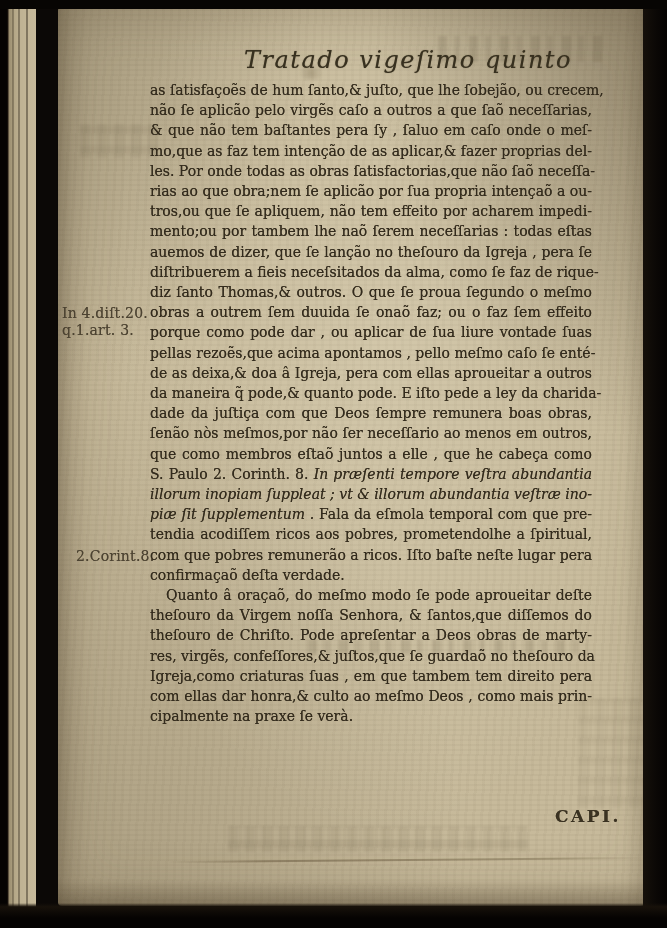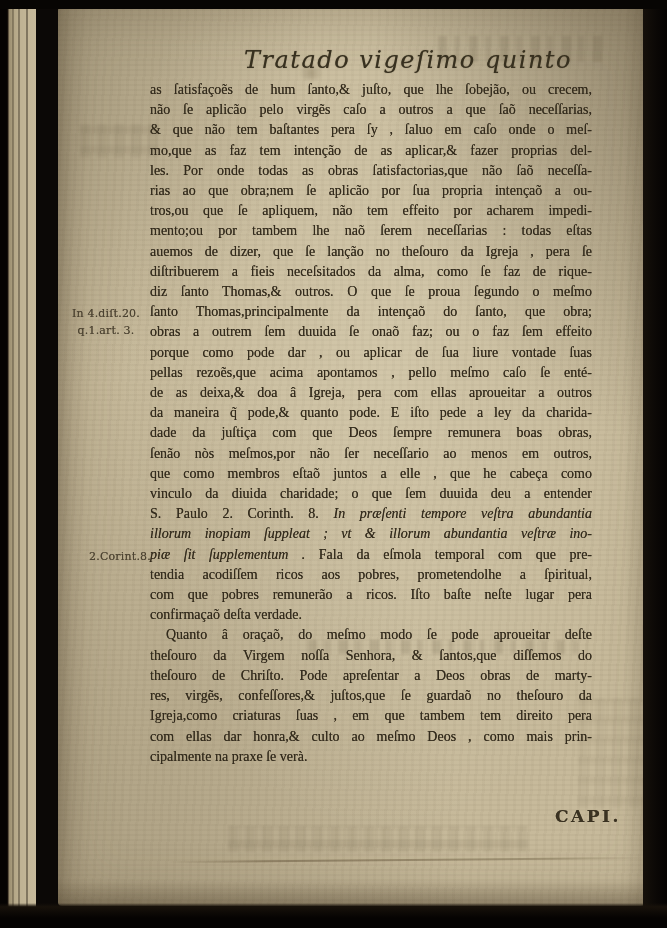--- a/index.html
+++ b/index.html
@@ -35,28 +35,28 @@
 
   
   .running-title{position:absolute;left:150px;top:38px;width:400px;text-align:center;
     font-style:italic;font-size:24px;letter-spacing:1.5px;color:#37301f;
     text-shadow:0 0 1px rgba(46,38,20,.55);}
 
   
   .textblock{position:absolute;left:92px;top:72px;width:442px;color:#332b1d;
     font-size:14px;line-height:20.2px;
     text-shadow:0 0 .6px rgba(40,32,16,.75);}
-  .textblock .line{text-align:justify;text-align-last:justify;white-space:nowrap;font-family:Liberation Serif, serif;}
+  .textblock .line{text-align:justify;text-align-last:justify;white-space:nowrap;}
   .textblock .line.para-end{text-align-last:left;white-space:normal;}
   .textblock .line.indent{text-indent:16px;}
   .textblock .it{font-style:italic;}
 
   
-  .margin-note{position:absolute;width:88px;text-align:center;color:#4c4332;
-    font-size:11px;line-height:17px;letter-spacing:.2px;
+  .margin-note{position:absolute;width:88px;text-align:left;color:#4c4332;
+    font-size:14px;line-height:17px;letter-spacing:.2px;
     text-shadow:0 0 .5px rgba(60,50,30,.6);}
   .note-0{left:4px;top:297px;}
   .note-1{left:18px;top:540px;}
 
   
   .catchword{position:absolute;left:470px;top:798px;width:120px;text-align:center;
     font-size:17px;font-weight:700;letter-spacing:2.5px;color:#3a3222;
     text-shadow:0 0 .6px rgba(46,38,20,.6);}
 
   
@@ -111,30 +111,28 @@
         <div class="line"><span>não ſe aplicão pelo virgẽs caſo a outros a que ſaõ neceſſarias,</span></div>
         <div class="line"><span>&amp; que não tem baſtantes pera ſy , ſaluo em caſo onde o meſ-</span></div>
         <div class="line"><span>mo,que as faz tem intenção de as aplicar,&amp; fazer proprias del-</span></div>
         <div class="line"><span>les. Por onde todas as obras ſatisfactorias,que não ſaõ neceſſa-</span></div>
         <div class="line"><span>rias ao que obra;nem ſe aplicão por ſua propria intençaõ a ou-</span></div>
         <div class="line"><span>tros,ou que ſe apliquem, não tem effeito por acharem impedi-</span></div>
         <div class="line"><span>mento;ou por tambem lhe naõ ſerem neceſſarias : todas eſtas</span></div>
         <div class="line"><span>auemos de dizer, que ſe lanção no theſouro da Igreja , pera ſe</span></div>
         <div class="line"><span>diſtribuerem a fieis neceſsitados da alma, como ſe faz de rique-</span></div>
         <div class="line"><span>diz ſanto Thomas,&amp; outros. O que ſe proua ſegundo o meſmo</span></div>
-        <div class="line"><span>ſanto Thomas,principalmente da intençaõ do ſanto, que obra;</span></div>
         <div class="line"><span>obras a outrem ſem duuida ſe onaõ faz; ou o faz ſem effeito</span></div>
         <div class="line"><span>porque como pode dar , ou aplicar de ſua liure vontade ſuas</span></div>
         <div class="line"><span>pellas rezoẽs,que acima apontamos , pello meſmo caſo ſe enté-</span></div>
         <div class="line"><span>de as deixa,&amp; doa â Igreja, pera com ellas aproueitar a outros</span></div>
         <div class="line"><span>da maneira q̃ pode,&amp; quanto pode. E iſto pede a ley da charida-</span></div>
         <div class="line"><span>dade da juſtiça com que Deos ſempre remunera boas obras,</span></div>
         <div class="line"><span>ſenão nòs meſmos,por não ſer neceſſario ao menos em outros,</span></div>
         <div class="line"><span>que como membros eſtaõ juntos a elle , que he cabeça como</span></div>
-        <div class="line"><span>vinculo da diuida charidade; o que ſem duuida deu a entender</span></div>
         <div class="line"><span>S. Paulo 2. Corinth. 8. </span><span class="it">In præſenti tempore veſtra abundantia</span></div>
         <div class="line"><span class="it">illorum inopiam ſuppleat ; vt &amp; illorum abundantia veſtræ ino-</span></div>
         <div class="line"><span class="it">piæ ſit ſupplementum . </span><span>Fala da eſmola temporal com que pre-</span></div>
         <div class="line"><span>tendia acodiſſem ricos aos pobres, prometendolhe a ſpiritual,</span></div>
         <div class="line"><span>com que pobres remunerão a ricos.  Iſto baſte neſte lugar pera</span></div>
         <div class="line para-end"><span>confirmaçaõ deſta verdade.</span></div>
         <div class="line indent"><span>Quanto â oraçaõ, do meſmo modo ſe pode aproueitar deſte</span></div>
         <div class="line"><span>theſouro da Virgem noſſa Senhora, &amp; ſantos,que diſſemos do</span></div>
         <div class="line"><span>theſouro de Chriſto.  Pode apreſentar a Deos obras de marty-</span></div>
         <div class="line"><span>res, virgẽs, confeſſores,&amp; juſtos,que ſe guardaõ no theſouro da</span></div>

